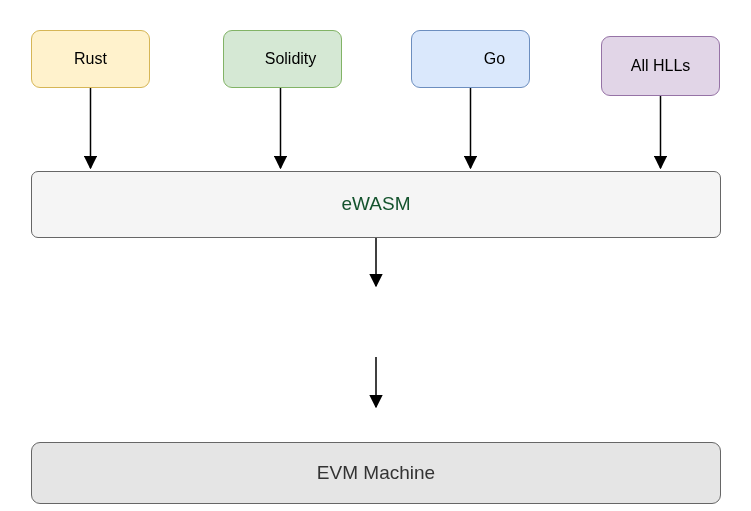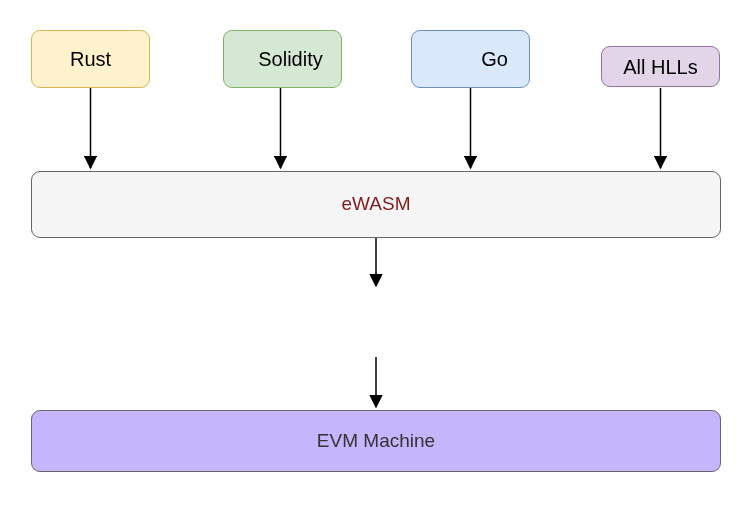--- a/index.html
+++ b/index.html
@@ -27,26 +27,26 @@
     position: absolute;
     box-sizing: border-box;
     border: 1.5px solid #000;
     border-radius: 9px;
     display: flex;
     align-items: center;
     justify-content: center;
     text-align: center;
     line-height: 1.2;
   }
-  .node-small { font-size: 20px; }
+  .node-small { font-size: 16px; }
   .node-large { font-size: 19px; }
   .node-rust      { left: 31px;  top: 30px;  width: 119px; height: 58px; }
   .node-solidity  { left: 223px; top: 30px;  width: 119px; height: 58px; padding-left: 16px; }
   .node-go        { left: 411px; top: 30px;  width: 119px; height: 58px; padding-left: 48px; }
-  .node-all-hlls  { left: 601px; top: 46px;  width: 119px; height: 41px; }
+  .node-all-hlls  { left: 601px; top: 36px;  width: 119px; height: 60px; }
   .node-ewasm     { left: 31px;  top: 171px; width: 690px; height: 67px; }
   .node-evm-bytecode { left: 151px; top: 289px; width: 451px; height: 68px; }
   .node-evm-machine  { left: 31px;  top: 410px; width: 690px; height: 62px; }
 </style>
 </head>
 <body>
 
 <div class="canvas" style="background-color: rgb(255, 255, 255);">
 
   <svg class="edges-layer" width="751" height="511" viewBox="0 0 751 511" xmlns="http://www.w3.org/2000/svg">
@@ -72,22 +72,22 @@
   </div>
 
   <div class="node node-small node-go" style="background-color: rgb(218, 232, 252); border-color: rgb(108, 142, 191); color: rgb(0, 0, 0);">
     <span>Go</span>
   </div>
 
   <div class="node node-small node-all-hlls" style="background-color: rgb(225, 213, 231); border-color: rgb(150, 115, 166); color: rgb(0, 0, 0);">
     <span>All HLLs</span>
   </div>
 
-  <div class="node node-large node-ewasm" style="background-color: rgb(245, 245, 245); border-color: rgb(102, 102, 102); color: #7f1d1d;">
+  <div class="node node-large node-ewasm" style="background-color: rgb(245, 245, 245); border-color: rgb(102, 102, 102); color: #14532d; border-radius: 7px;">
     <span>eWASM</span>
   </div>
 
 
-  <div class="node node-large node-evm-machine" style="background-color: #c4b5fd; border-color: rgb(102, 102, 102); color: rgb(51, 51, 51);">
+  <div class="node node-large node-evm-machine" style="background-color: #e5e5e5; border-color: rgb(102, 102, 102); color: rgb(51, 51, 51); margin-top: 32px;">
     <span>EVM Machine</span>
   </div>
 
 </div>
 
 </body></html>

